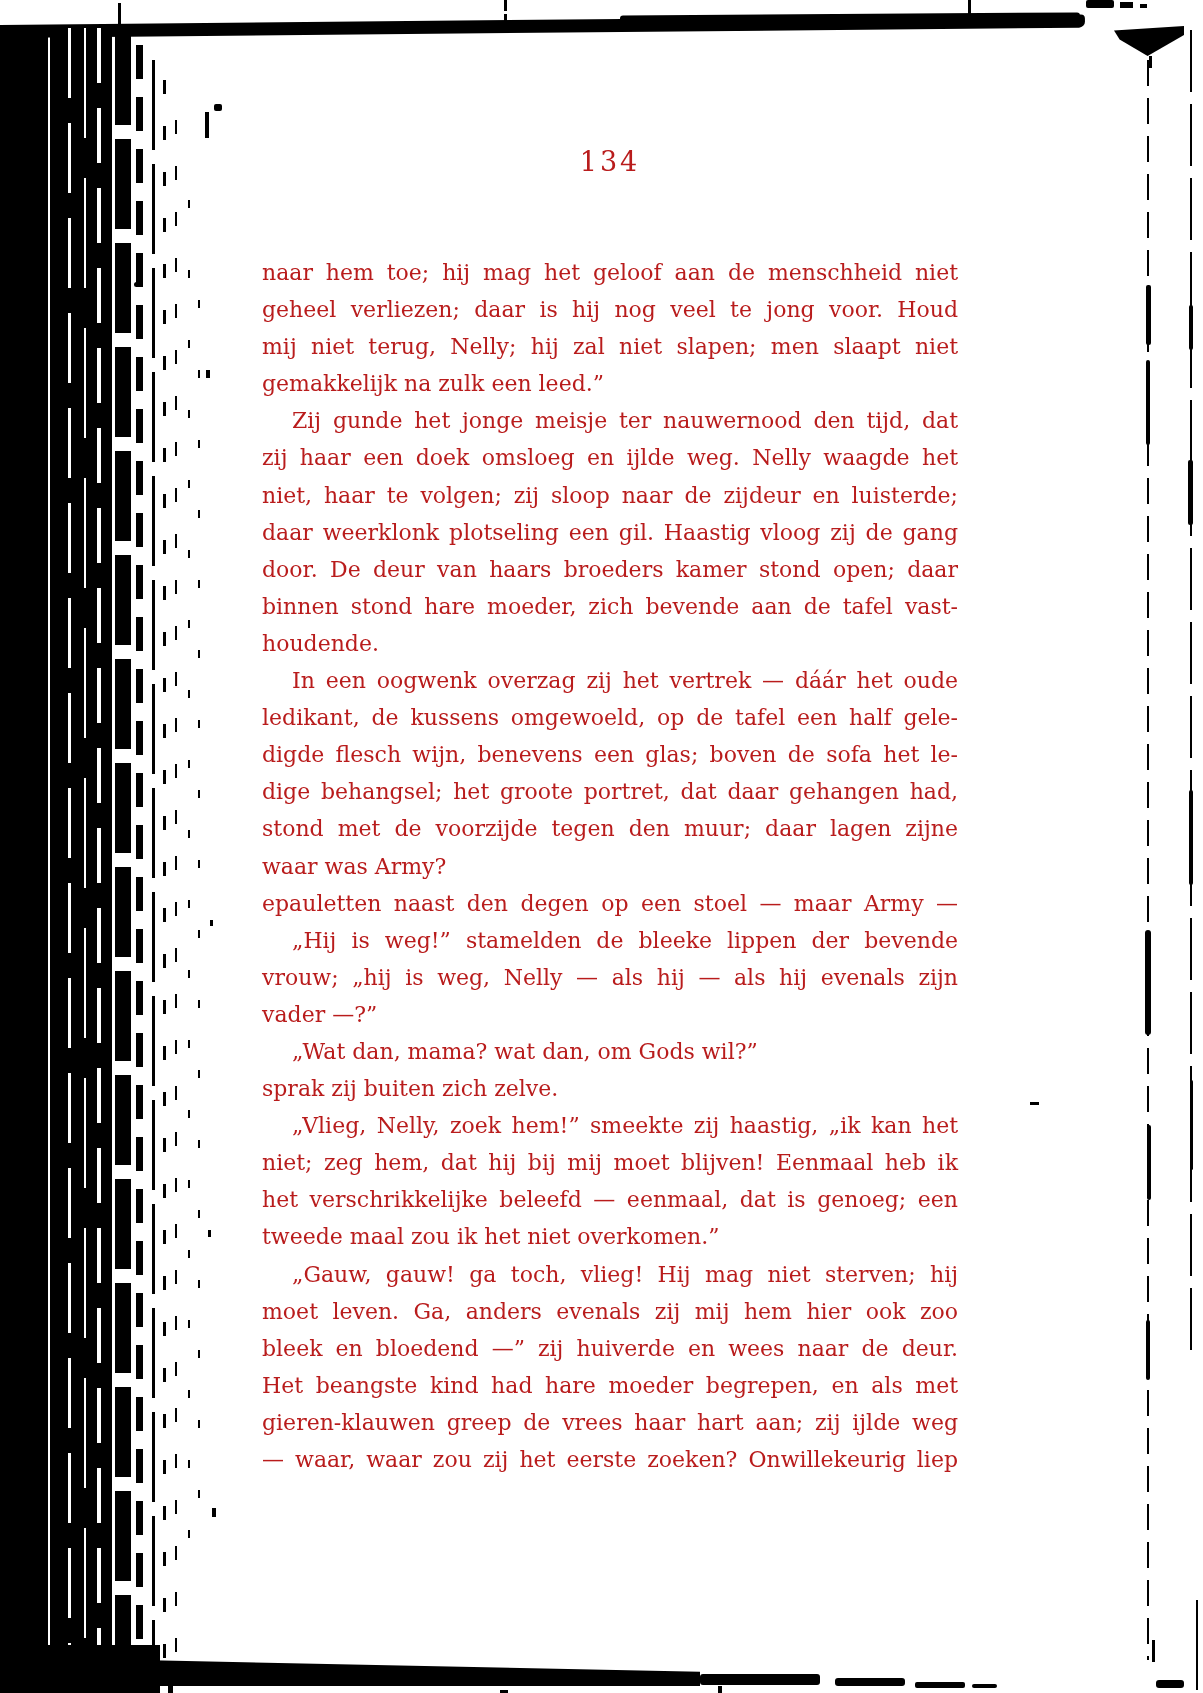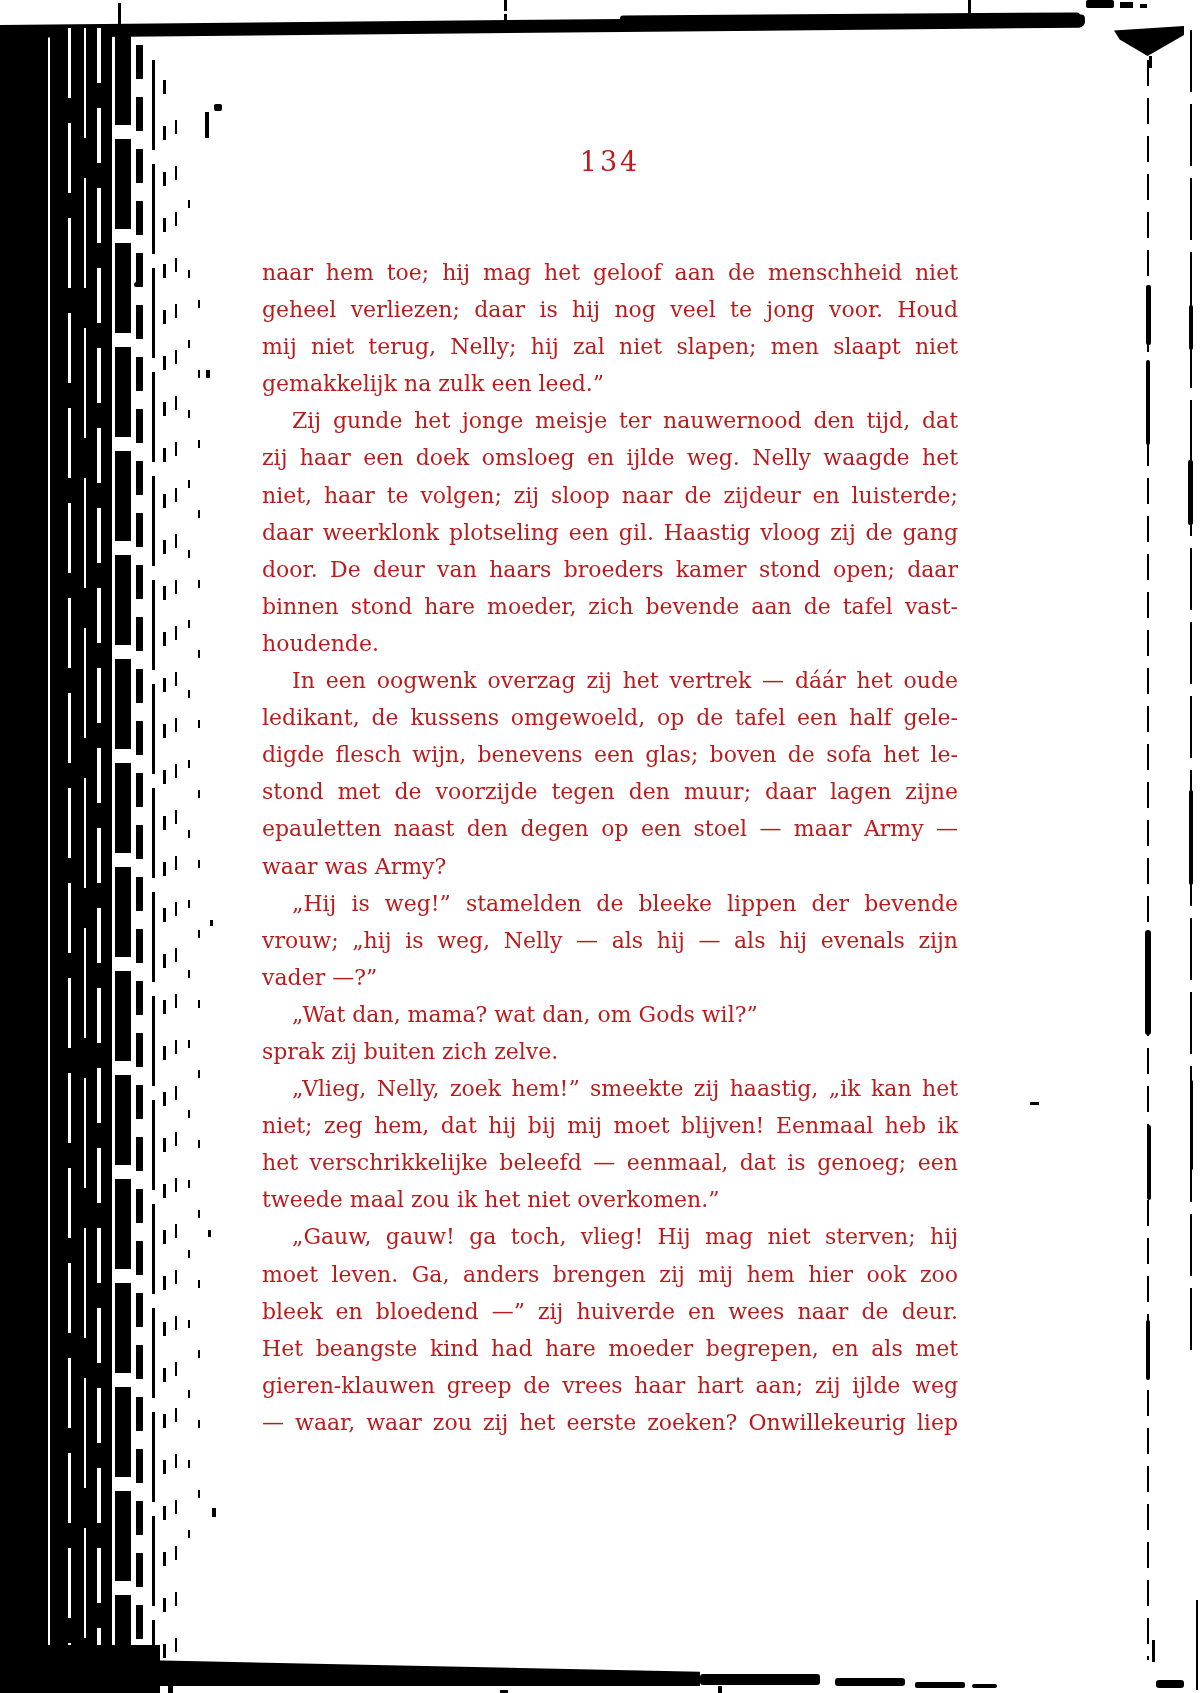--- a/index.html
+++ b/index.html
@@ -107,33 +107,34 @@
       <div class="line indent">Zij gunde het jonge meisje ter nauwernood den tijd, dat</div>
       <div class="line">zij haar een doek omsloeg en ijlde weg. Nelly waagde het</div>
       <div class="line">niet, haar te volgen; zij sloop naar de zijdeur en luisterde;</div>
       <div class="line">daar weerklonk plotseling een gil. Haastig vloog zij de gang</div>
       <div class="line">door. De deur van haars broeders kamer stond open; daar</div>
       <div class="line">binnen stond hare moeder, zich bevende aan de tafel vast-</div>
       <div class="line end">houdende.</div>
       <div class="line indent">In een oogwenk overzag zij het vertrek — dáár het oude</div>
       <div class="line">ledikant, de kussens omgewoeld, op de tafel een half gele-</div>
       <div class="line">digde flesch wijn, benevens een glas; boven de sofa het le-</div>
+      <div class="line">dige behangsel; het groote portret, dat daar gehangen had,</div>
       <div class="line">stond met de voorzijde tegen den muur; daar lagen zijne</div>
+      <div class="line end">waar was Army?</div>
       <div class="line">epauletten naast den degen op een stoel — maar Army —</div>
-      <div class="line end">waar was Army?</div>
       <div class="line indent">„Hij is weg!” stamelden de bleeke lippen der bevende</div>
       <div class="line">vrouw; „hij is weg, Nelly — als hij — als hij evenals zijn</div>
       <div class="line end">vader —?”</div>
       <div class="line indent end">„Wat dan, mama? wat dan, om Gods wil?”</div>
       <div class="line end">sprak zij buiten zich zelve.</div>
       <div class="line indent">„Vlieg, Nelly, zoek hem!” smeekte zij haastig, „ik kan het</div>
       <div class="line">niet; zeg hem, dat hij bij mij moet blijven! Eenmaal heb ik</div>
       <div class="line">het verschrikkelijke beleefd — eenmaal, dat is genoeg; een</div>
       <div class="line end">tweede maal zou ik het niet overkomen.”</div>
       <div class="line indent">„Gauw, gauw! ga toch, vlieg! Hij mag niet sterven; hij</div>
-      <div class="line">moet leven. Ga, anders brengen zij mij hem hier ook zoo</div>
+      <div class="line">moet leven. Ga, anders evenals zij mij hem hier ook zoo</div>
       <div class="line">bleek en bloedend —” zij huiverde en wees naar de deur.</div>
       <div class="line">Het beangste kind had hare moeder begrepen, en als met</div>
       <div class="line">gieren-klauwen greep de vrees haar hart aan; zij ijlde weg</div>
       <div class="line">— waar, waar zou zij het eerste zoeken? Onwillekeurig liep</div>
     </div>
 
 </div>
 
 </body></html>

